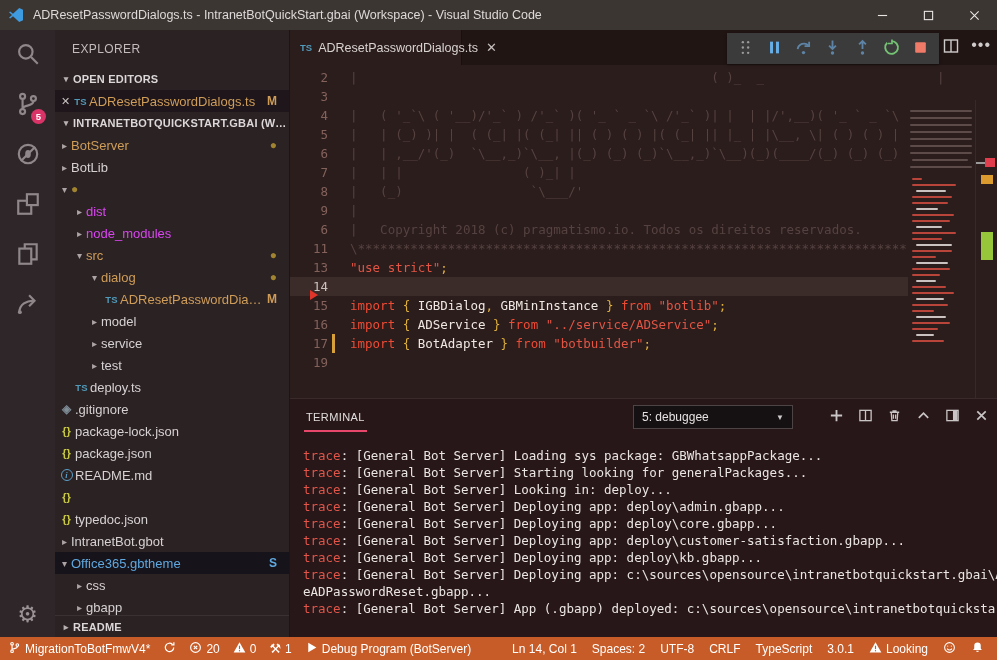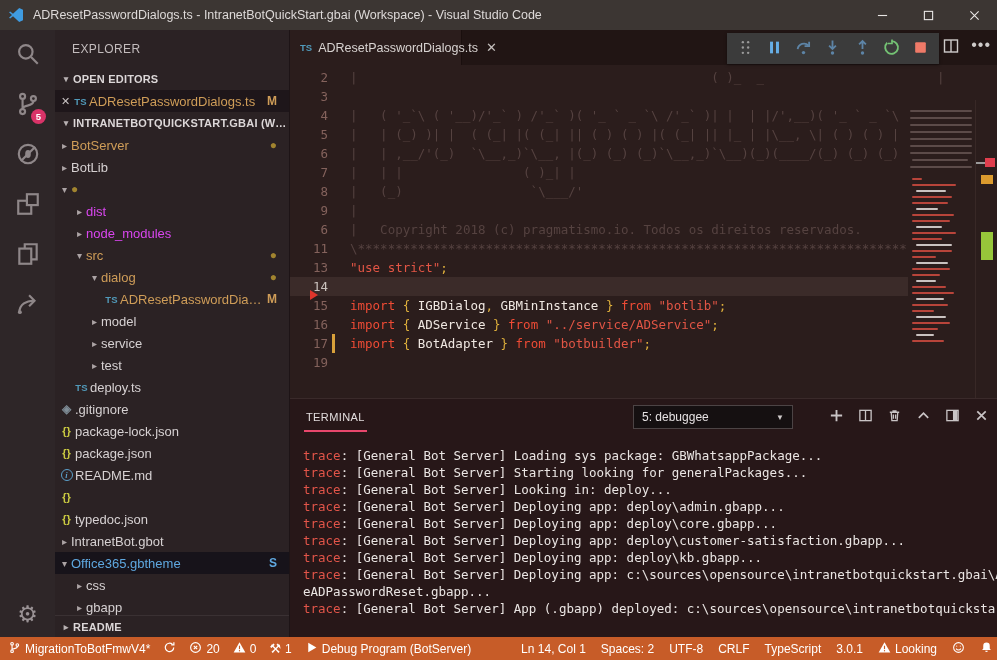--- a/index.html
+++ b/index.html
@@ -90,21 +90,21 @@
   .panel-actions{position:absolute;right:8px;top:0;height:36px;display:flex;align-items:center;gap:14px;color:#c9c4c5;}
   .panel-actions svg{width:15px;height:15px;}
   .term-body{position:absolute;left:0;top:36px;width:707px;height:203px;overflow:hidden;
     font-family:"DejaVu Sans Mono","Liberation Mono",monospace;font-size:12.5px;padding:12px 2px 0 13px;}
   .term-line{height:17px;line-height:17px;white-space:pre;}
   .tt-tag{color:#e25549;} .tt-txt{color:#eae5e3;}
   
   .statusbar{position:absolute;left:0;top:637px;width:997px;height:23px;background:#c75c28;color:#fff;
     display:flex;align-items:center;font-size:12px;}
   .sb-left{display:flex;align-items:center;gap:13px;padding-left:8px;}
-  .sb-right{display:flex;align-items:center;gap:15px;margin-left:auto;padding-right:4px;}
+  .sb-right{display:flex;align-items:center;gap:15px;margin-left:auto;padding-right:13px;}
   .sb-seg{display:flex;align-items:center;gap:4px;white-space:nowrap;}
   .sb-seg svg{width:13px;height:13px;}
   .sb-seg .uni{font-size:13px;line-height:13px;}
 </style>
 </head>
 <body>
 
 <div class="window">
 
   <div class="titlebar">

